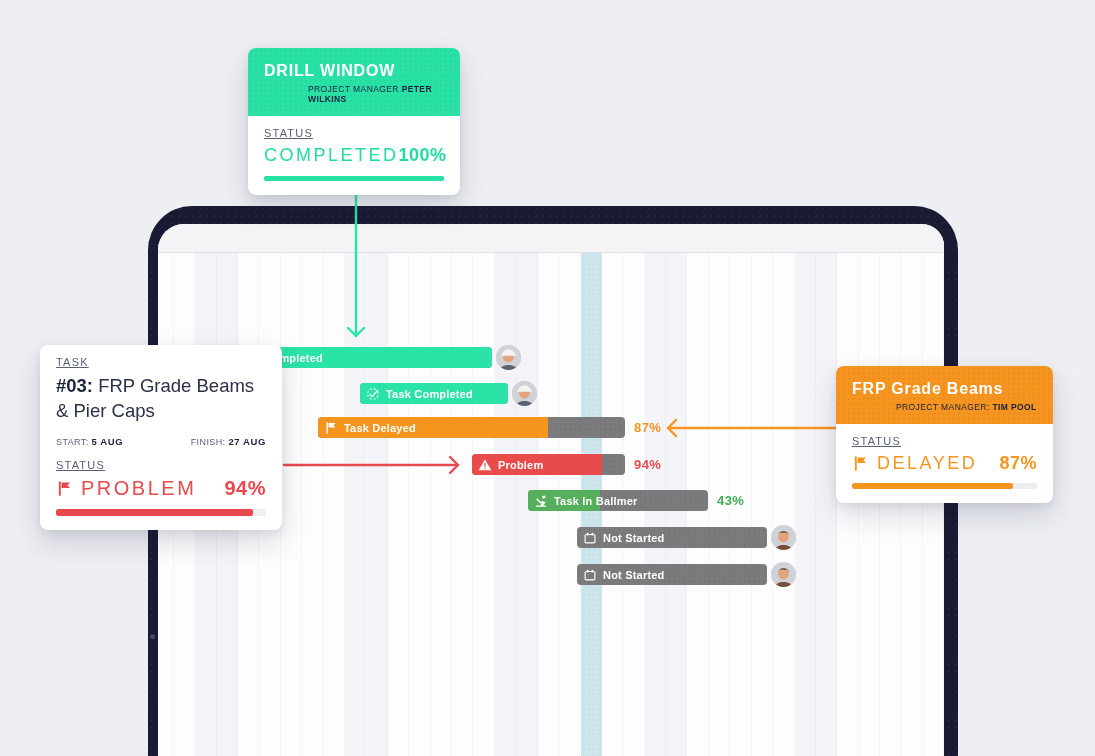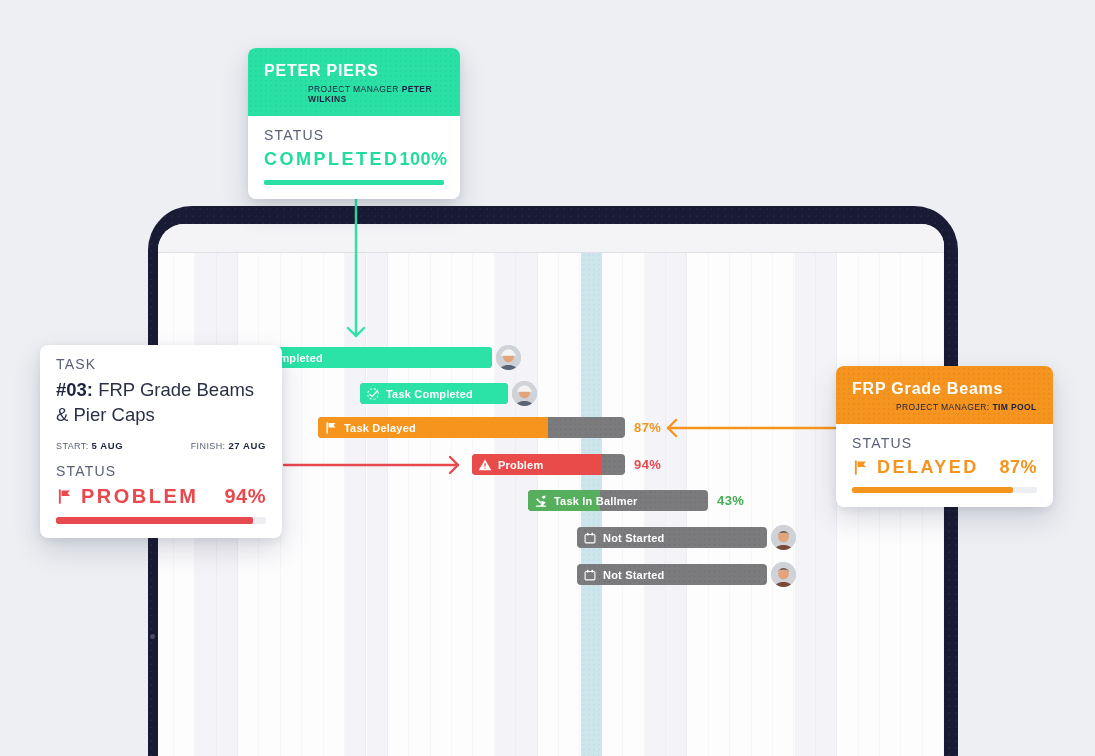--- a/index.html
+++ b/index.html
@@ -56,23 +56,23 @@
     box-shadow:0 12px 28px rgba(30,35,60,0.16), 0 3px 8px rgba(30,35,60,0.08);
   }
   .card-head{
     border-radius:8px 8px 0 0;padding:13px 16px 12px 16px;box-sizing:border-box;
     background-image:radial-gradient(rgba(0,0,0,0.05) 1px, transparent 1px);background-size:5px 5px;
   }
   .card-title{color:#ffffff;font-weight:700;font-size:16px;letter-spacing:0.8px;line-height:20px;}
   .card-sub{color:#1b2142;font-size:8.5px;letter-spacing:0.4px;margin-top:3px;padding-left:44px;}
   .card-sub b{font-weight:700;}
   .card-body{padding:11px 16px 14px 16px;}
-  .mini-label{font-size:14px;letter-spacing:1.2px;color:#5a5f78;font-weight:400;}
+  .mini-label{font-size:11px;letter-spacing:1.2px;color:#5a5f78;font-weight:400;text-decoration:underline;}
   .status-row{display:flex;align-items:center;margin-top:6px;}
-  .status-word{font-weight:700;letter-spacing:2.5px;}
+  .status-word{font-weight:400;letter-spacing:2.5px;}
   .status-pct{margin-left:auto;font-weight:700;letter-spacing:0.5px;}
   .prog{margin-top:9px;height:6px;background:#eceef2;border-radius:2px;overflow:hidden;position:relative;}
   .prog .pfill{position:absolute;left:0;top:0;bottom:0;border-radius:2px;}
   .flag-ic{width:17px;height:17px;margin-right:8px;flex:0 0 auto;}
 
   
   #card-drill{left:248px;top:48px;width:212px;}
   #card-drill .card-head{background-color:#29e1a4;}
   #card-drill .status-row{font-size:18px;color:#20dc9e;}
   #card-drill .prog{margin-top:10px;height:5px;background:#29e1a4;}
@@ -340,21 +340,21 @@
         <path d="M450 457 L458 465 L450 473" stroke="#e8494e" stroke-width="2.4" fill="none" stroke-linecap="round" stroke-linejoin="round"></path>
       </g>
       <g>
         <path d="M836 428 L668 428" stroke="#f5941f" stroke-width="2.4" fill="none" stroke-linecap="round"></path>
         <path d="M676 420 L668 428 L676 436" stroke="#f5941f" stroke-width="2.4" fill="none" stroke-linecap="round" stroke-linejoin="round"></path>
       </g>
     </svg>
 
   <div class="card" id="card-drill">
     <div class="card-head">
-      <div class="card-title">PETER PIERS</div>
+      <div class="card-title">DRILL WINDOW</div>
       <div class="card-sub"><span>PROJECT MANAGER </span><b>PETER WILKINS</b></div>
     </div>
     <div class="card-body">
       <div class="mini-label">STATUS</div>
       <div class="status-row">
         <span class="status-word">COMPLETED</span>
         <span class="status-pct">100%</span>
       </div>
       <div class="prog">
           <div class="pfill" style="width:100%;background:#29e1a4;"></div>

